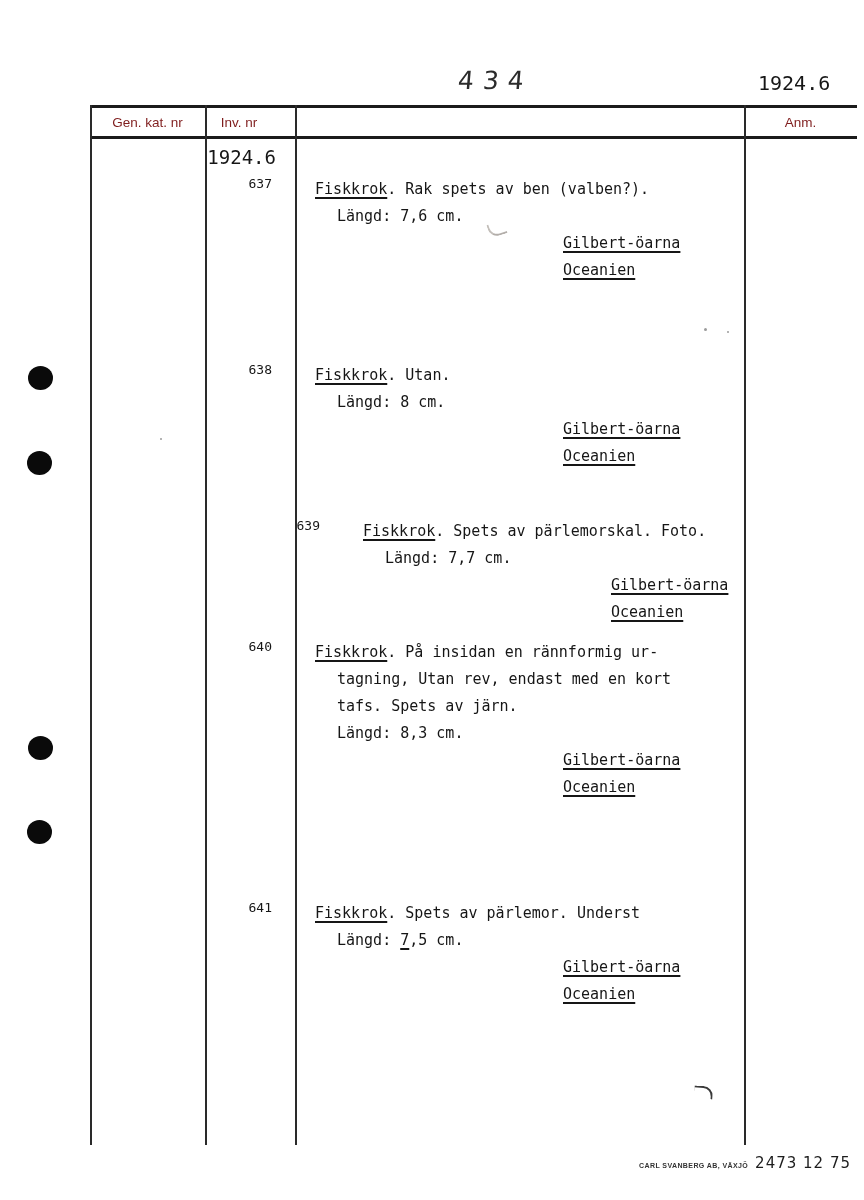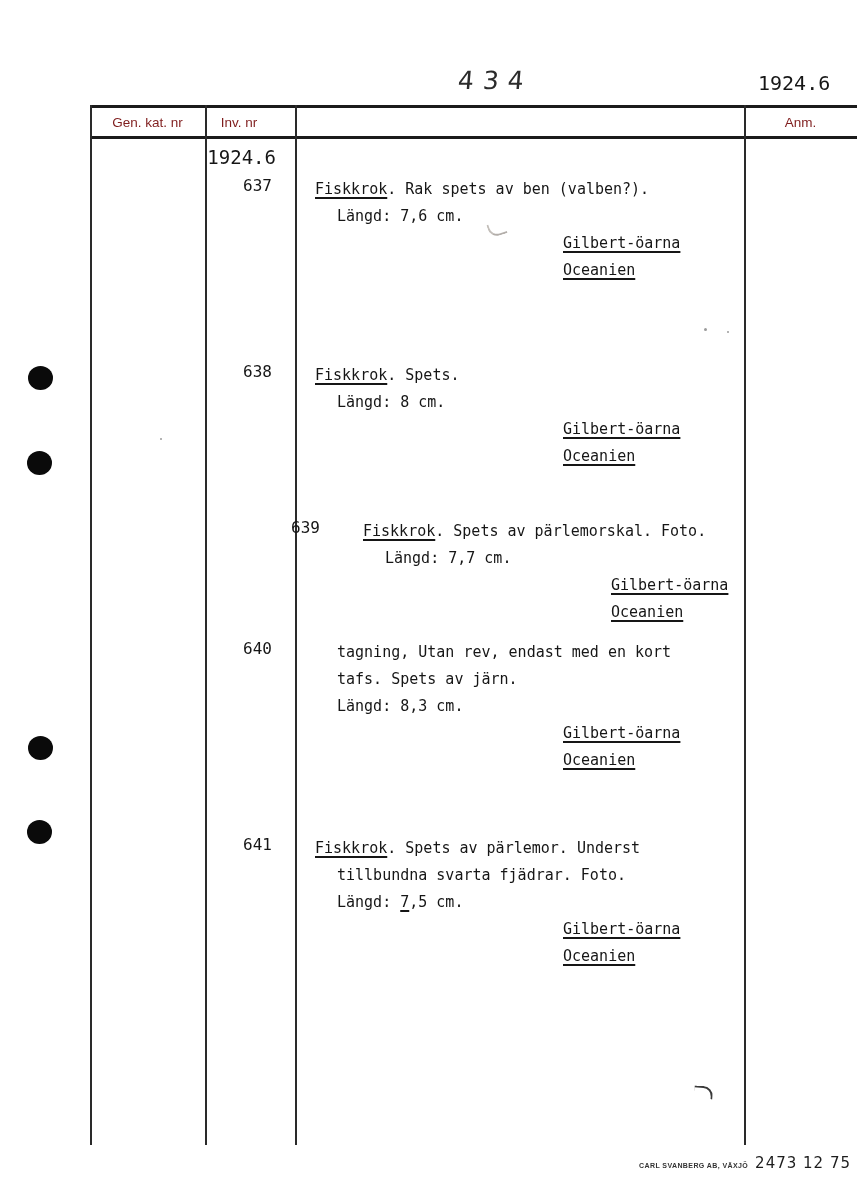--- a/index.html
+++ b/index.html
@@ -60,21 +60,21 @@
     font-size: 19px;
     font-weight: 500;
   }
 
   .entry { position: absolute; left: 0; width: 864px; }
   .inv {
     position: absolute;
     left: 210px; top: 0;
     width: 62px;
     text-align: right;
-    font-size: 16px;
+    font-size: 13px;
     font-weight: 500;
   }
   .ebody { margin-left: 315px; font-size: 15px; font-weight: 500; }
   .line { line-height: 27px; white-space: pre; }
   .ind { padding-left: 22px; }
   .locs { margin-left: 248px; }
   .u {
     text-decoration: underline;
     text-decoration-thickness: 2px;
     text-underline-offset: 3px;
@@ -156,21 +156,21 @@
     <div class="locs">
       <div class="line u">Gilbert-öarna</div>
       <div class="line u">Oceanien</div>
     </div>
   </div>
 </div>
 
 <div class="entry" style="top:362px;">
   <div class="inv">638</div>
   <div class="ebody">
-    <div class="line"><span class="u">Fiskkrok</span><span>. Spets.</span></div>
+    <div class="line"><span class="u">Fiskkrok</span><span>. Utan.</span></div>
     <div class="line ind">Längd: 8 cm.</div>
     <div class="locs">
       <div class="line u">Gilbert-öarna</div>
       <div class="line u">Oceanien</div>
     </div>
   </div>
 </div>
 
 <div class="entry" style="top:518px;margin-left:48px;">
   <div class="inv">639</div>
@@ -180,35 +180,35 @@
     <div class="locs">
       <div class="line u">Gilbert-öarna</div>
       <div class="line u">Oceanien</div>
     </div>
   </div>
 </div>
 
 <div class="entry" style="top:639px;">
   <div class="inv">640</div>
   <div class="ebody">
+    <div class="line"><span class="u">Fiskkrok</span><span>. På insidan en rännformig ur-</span></div>
     <div class="line ind">tagning, Utan rev, endast med en kort</div>
     <div class="line ind">tafs. Spets av järn.</div>
     <div class="line ind">Längd: 8,3 cm.</div>
     <div class="locs">
       <div class="line u">Gilbert-öarna</div>
       <div class="line u">Oceanien</div>
     </div>
   </div>
 </div>
 
-<div class="entry" style="top:835px;">
+<div class="entry" style="top:900px;">
   <div class="inv">641</div>
   <div class="ebody">
     <div class="line"><span class="u">Fiskkrok</span><span>. Spets av pärlemor. Underst</span></div>
-    <div class="line ind">tillbundna svarta fjädrar. Foto.</div>
     <div class="line ind"><span>Längd: </span><span class="u">7</span><span>,5 cm.</span></div>
     <div class="locs">
       <div class="line u">Gilbert-öarna</div>
       <div class="line u">Oceanien</div>
     </div>
   </div>
 </div>
 
 <div class="pencil-mark"></div>
 <div class="curve-mark"></div>

